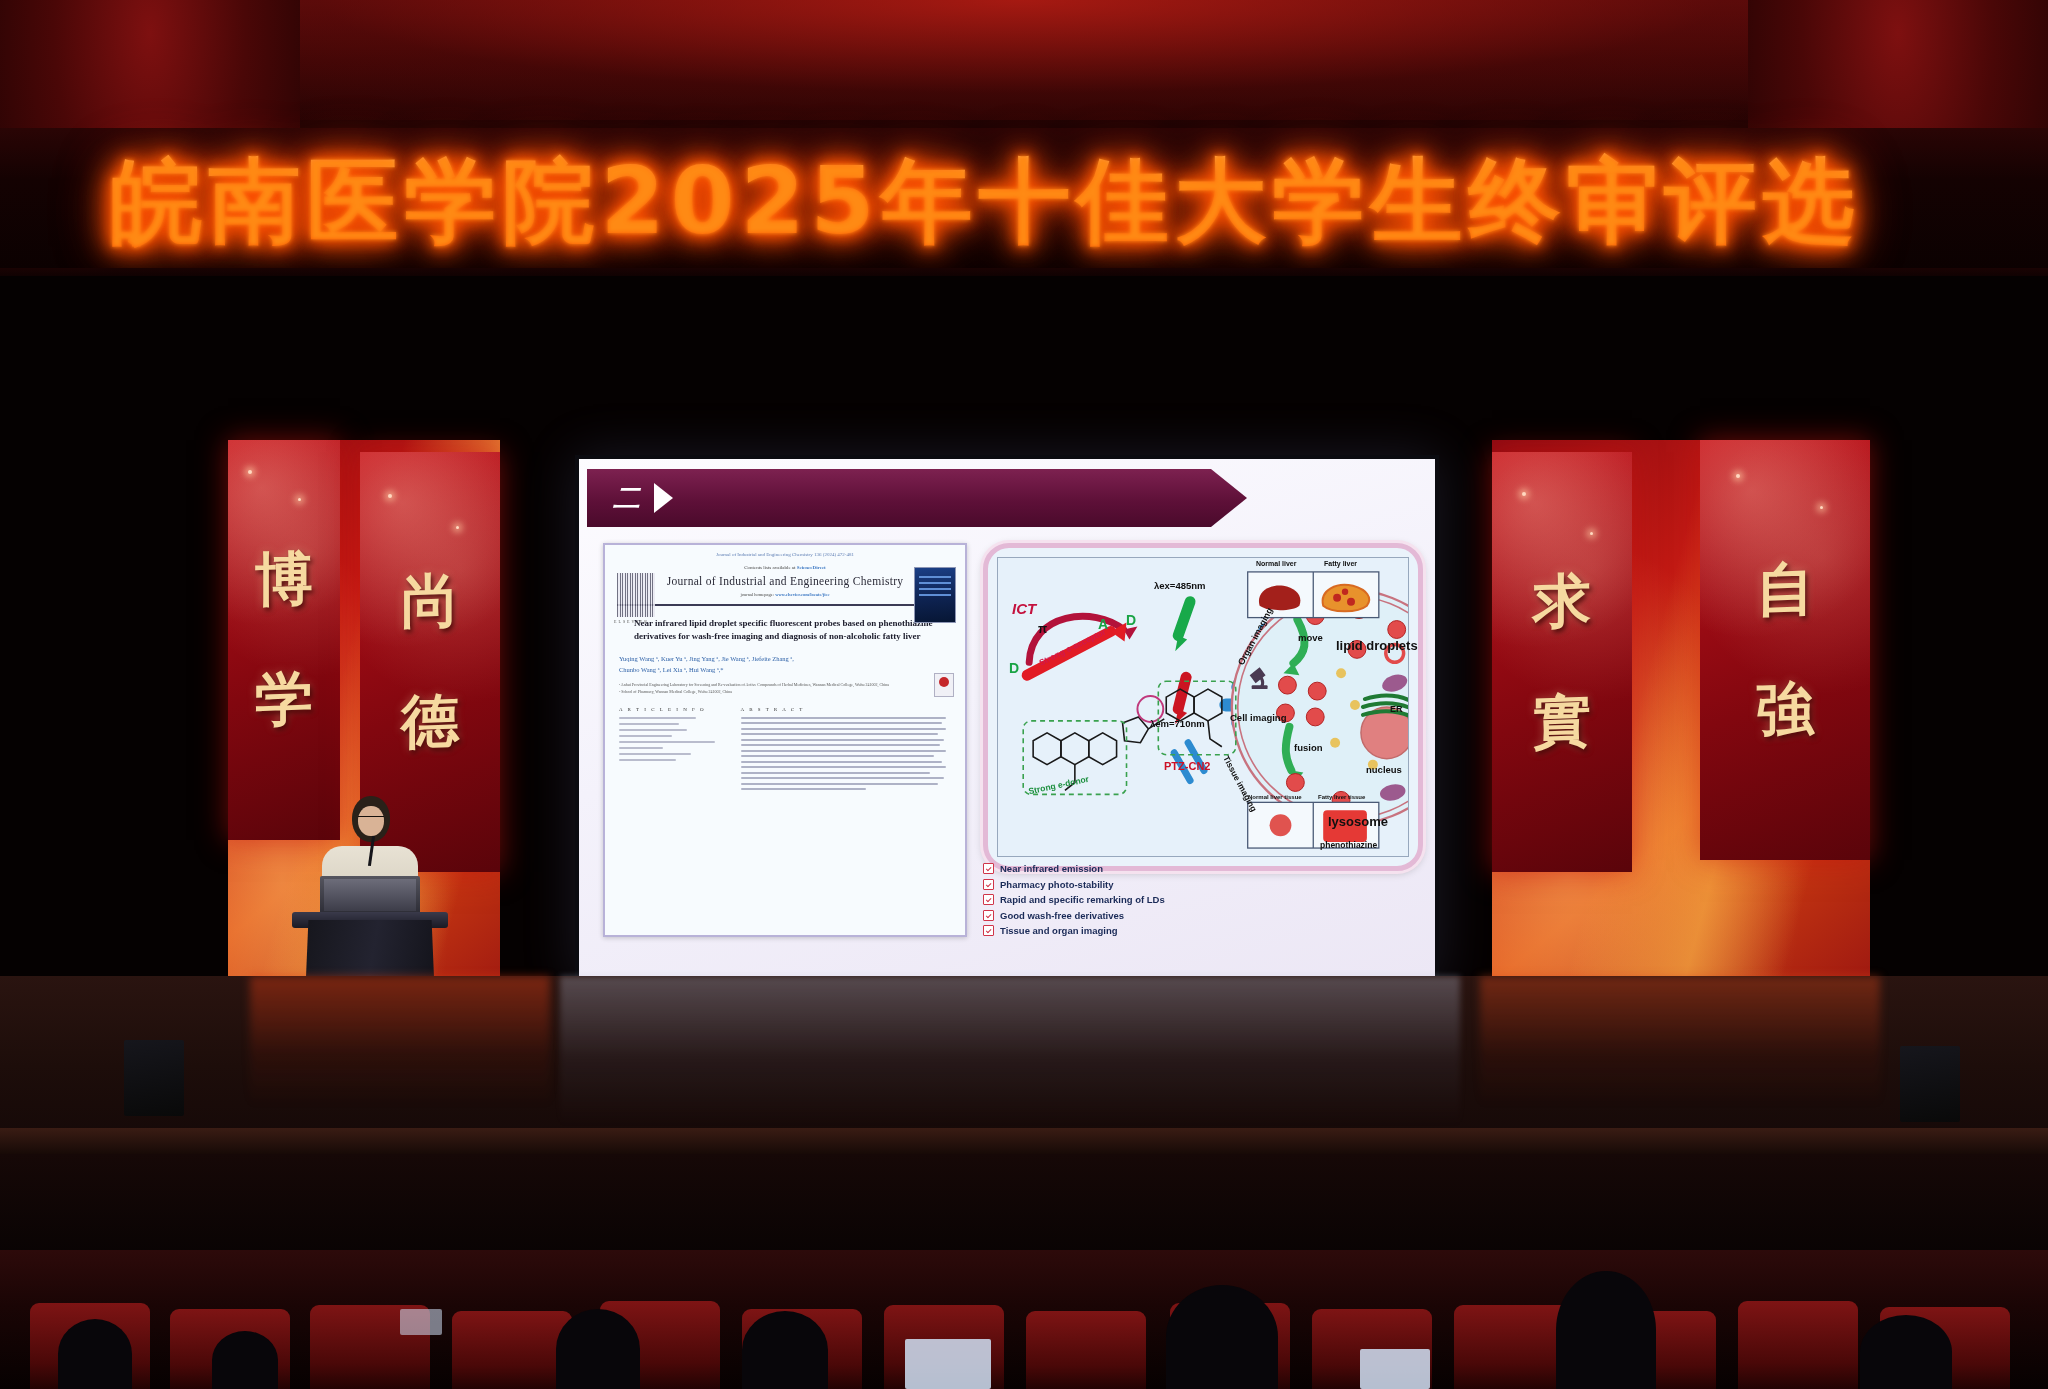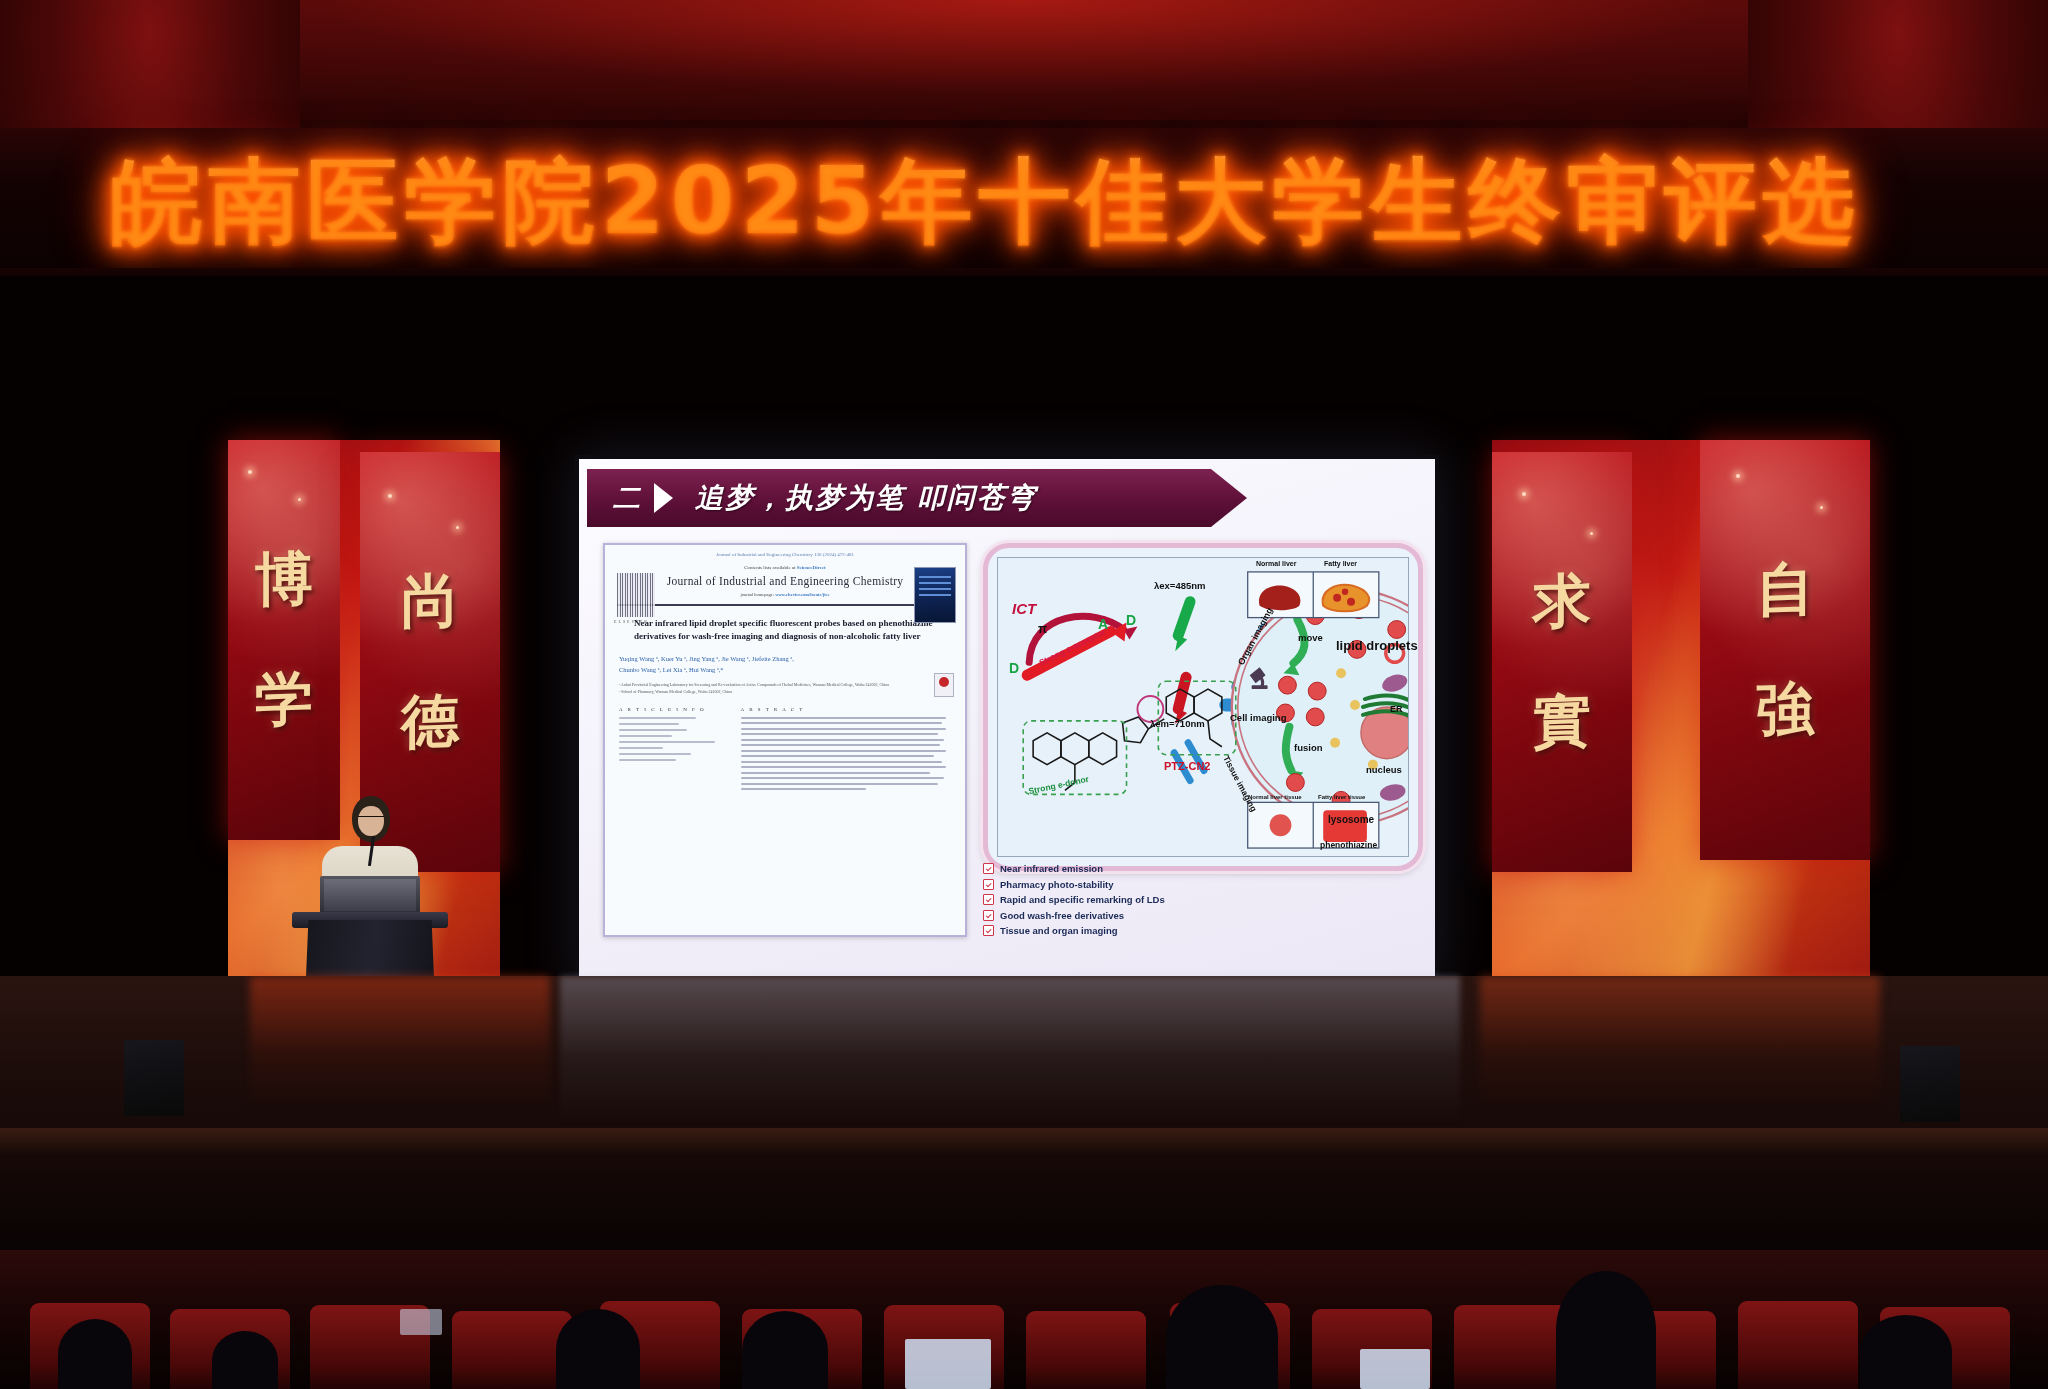--- a/index.html
+++ b/index.html
@@ -243,21 +243,20 @@
       <div class="g">強</div>
     </div>
   </div>
 
   <div class="screen-frame">
     <div class="slide">
 
       <div class="slide-header">
         <span class="sh-num">二</span>
         <span class="sh-chev"></span>
-        <span class="sh-title">追梦，执梦为笔  叩问苍穹</span>
       </div>
 
       <div class="paper">
         <div class="p-topline">Journal of Industrial and Engineering Chemistry 136 (2024) 472-481</div>
         <div class="p-logo"></div>
         <div class="p-logo-cap">ELSEVIER</div>
         <div class="p-cover">
             <i></i>
             <i style="top:14px"></i>
             <i style="top:20px"></i>
@@ -446,21 +445,21 @@
           <span class="lbl" style="left:232px;top:196px;color:#101010;font-size:8.5px;transform:rotate(62deg);transform-origin:left top;">Tissue imaging</span>
           <span class="lbl" style="left:258px;top:2px;color:#101010;font-size:7px;">Normal liver</span>
           <span class="lbl" style="left:326px;top:2px;color:#101010;font-size:7px;">Fatty liver</span>
           <span class="lbl" style="left:250px;top:236px;color:#101010;font-size:6px;">Normal liver tissue</span>
           <span class="lbl" style="left:320px;top:236px;color:#101010;font-size:6px;">Fatty liver tissue</span>
           <span class="lbl" style="left:300px;top:74px;color:#101010;font-size:9.5px;">move</span>
           <span class="lbl" style="left:296px;top:184px;color:#101010;font-size:9.5px;">fusion</span>
           <span class="lbl" style="left:338px;top:80px;color:#101010;font-size:13px;">lipid droplets</span>
           <span class="lbl" style="left:392px;top:146px;color:#101010;font-size:9px;">ER</span>
           <span class="lbl" style="left:368px;top:206px;color:#101010;font-size:9.5px;">nucleus</span>
-          <span class="lbl" style="left:330px;top:256px;color:#101010;font-size:10px;">lysosome</span>
+          <span class="lbl" style="left:330px;top:256px;color:#101010;font-size:13px;">lysosome</span>
           <span class="lbl" style="left:322px;top:282px;color:#101010;font-size:8.5px;">phenothiazine</span>
         </div>
       </div>
 
       <div class="bullets">
         <div class="bullet">
           <span class="cbox"></span>
           <span class="btext">Near infrared emission</span>
         </div>
         <div class="bullet">

